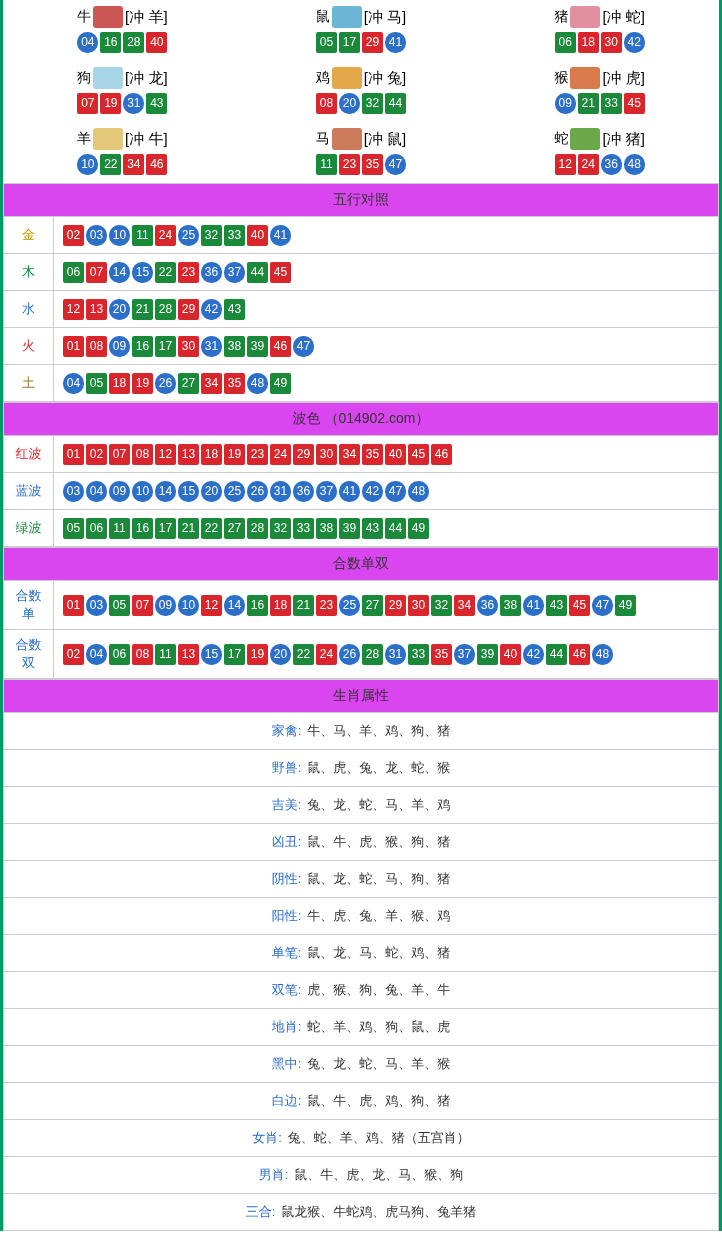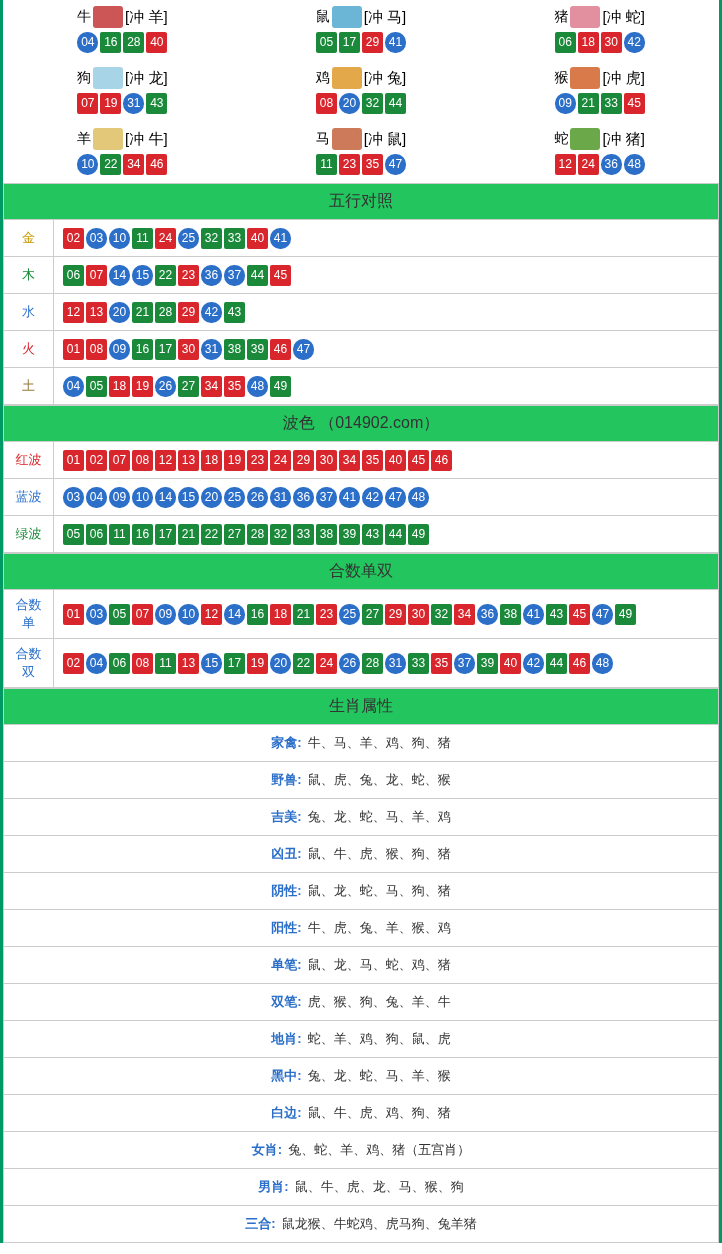--- a/index.html
+++ b/index.html
@@ -10,32 +10,32 @@
 .zodiac-title{display:flex;align-items:center;justify-content:center;gap:2px;margin-bottom:4px;}
 .zodiac-name{font-size:14px;color:#000;}
 .zodiac-clash{font-size:15px;color:#000;}
 .zodiac-icon{width:30px;height:22px;display:inline-block;border-radius:3px;}
 .ball{display:inline-block;width:21px;height:21px;line-height:21px;color:#fff;font-size:12px;text-align:center;margin:0 1px;border-radius:2px;}
 .red{background:#d9262c;}
 .blue{background:#2b6fc9;border-radius:10px;}
 .green{background:#1a8a3a;}
 table{width:100%;border-collapse:collapse;}
 td,th{border:1px solid #ccc;padding:6px 8px;vertical-align:middle;}
-.section-header{background:#22c55e;text-align:center;font-size:16px;color:#333;padding:7px;font-weight:normal;}
+.section-header{background:#d946ef;text-align:center;font-size:14px;color:#333;padding:7px;font-weight:normal;}
 .row-label{width:50px;text-align:center;font-size:13px;}
 .gold{color:#c79a00;}
 .wood{color:#1a8a3a;}
 .water{color:#2b6fc9;}
 .fire{color:#d9262c;}
 .earth{color:#997a3a;}
 .lbl-red{color:#d9262c;}
 .lbl-blue{color:#2b6fc9;}
 .lbl-green{color:#1a8a3a;}
 .attr-row td{text-align:center;padding:9px 8px;font-size:13px;}
-.attr-label{color:#2b6fc9;margin-right:6px;font-weight:bold;}
+.attr-label{color:#2b6fc9;margin-right:6px;}
 .balls-cell{line-height:24px;}
 </style>
 </head>
 <body>
 
 <div class="wrap">
 <div class="zodiac-grid" id="zodiac-grid">
       <div class="zodiac-cell">
     <div class="zodiac-title">
       <span class="zodiac-name">牛</span>

